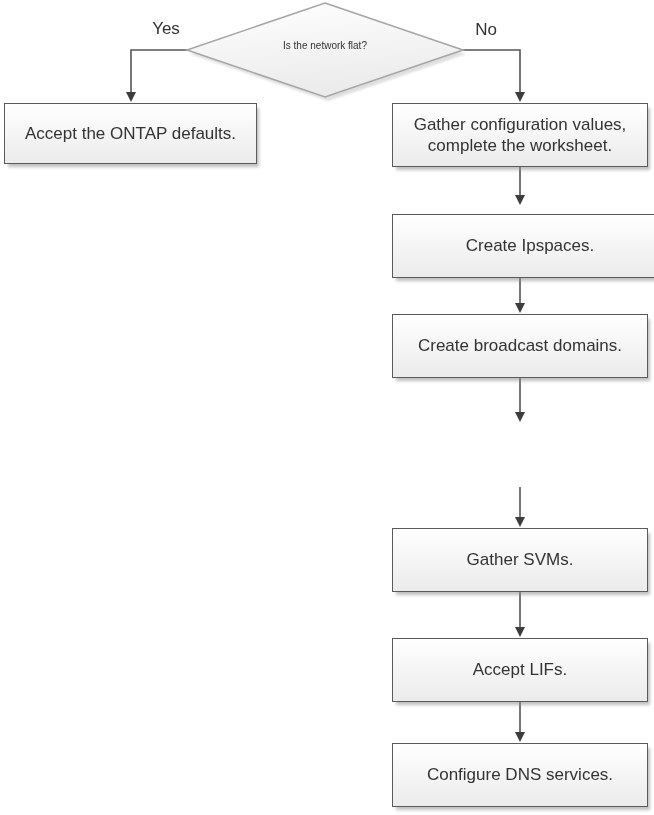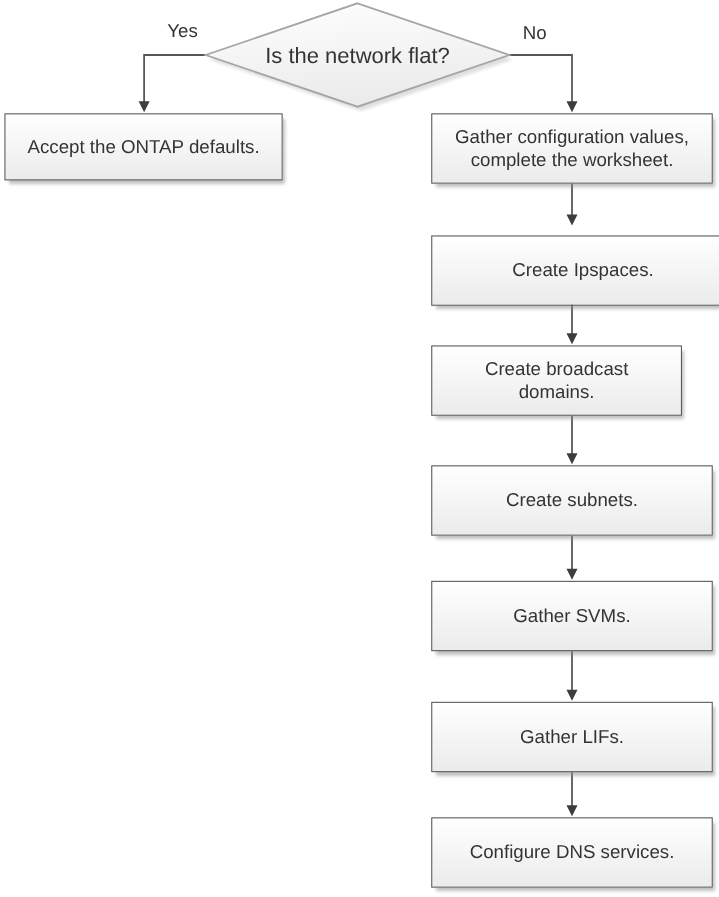--- a/index.html
+++ b/index.html
@@ -71,21 +71,21 @@
     color:var(--text);
     font-size:17px;
   }
   .diamond-label{
     position:absolute;
     left:195px;
     top:40px;
     width:260px;
     text-align:center;
     color:var(--text);
-    font-size:20px;
+    font-size:10px;
   }
 </style>
 </head>
 <body>
 
 <div class="canvas">
 
   <svg class="edges" viewBox="0 0 654 815" xmlns="http://www.w3.org/2000/svg">
     <defs>
       <linearGradient id="diamondGrad" x1="0" y1="0" x2="0.25" y2="1">
@@ -127,19 +127,18 @@
 
   <div class="diamond-label">Is the network flat?</div>
 
   <div class="edge-label" style="left:146px;top:19px;">Yes</div>
   <div class="edge-label" style="left:466px;top:20px;">No</div>
 
   <div class="node" style="left:4px;top:103px;width:253px;height:61px;">Accept the ONTAP defaults.</div>
 
   <div class="node" style="left:392px;top:103px;width:256px;height:64px;">Gather configuration values, complete the worksheet.</div>
   <div class="node" style="left:392px;top:214px;width:276px;height:64px;">Create Ipspaces.</div>
-  <div class="node" style="left:392px;top:314px;width:228px;height:64px;">Create broadcast domains.</div>
-  <div class="node" style="left:392px;top:423px;width:256px;height:64px;">Create subnets.</div>
+  <div class="node" style="left:392px;top:314px;width:256px;height:64px;">Create broadcast domains.</div>
   <div class="node" style="left:392px;top:528px;width:256px;height:64px;">Gather SVMs.</div>
-  <div class="node" style="left:392px;top:638px;width:256px;height:64px;">Gather LIFs.</div>
+  <div class="node" style="left:392px;top:638px;width:256px;height:64px;">Accept LIFs.</div>
   <div class="node" style="left:392px;top:743px;width:256px;height:64px;">Configure DNS services.</div>
 
 </div>
 
 </body></html>

